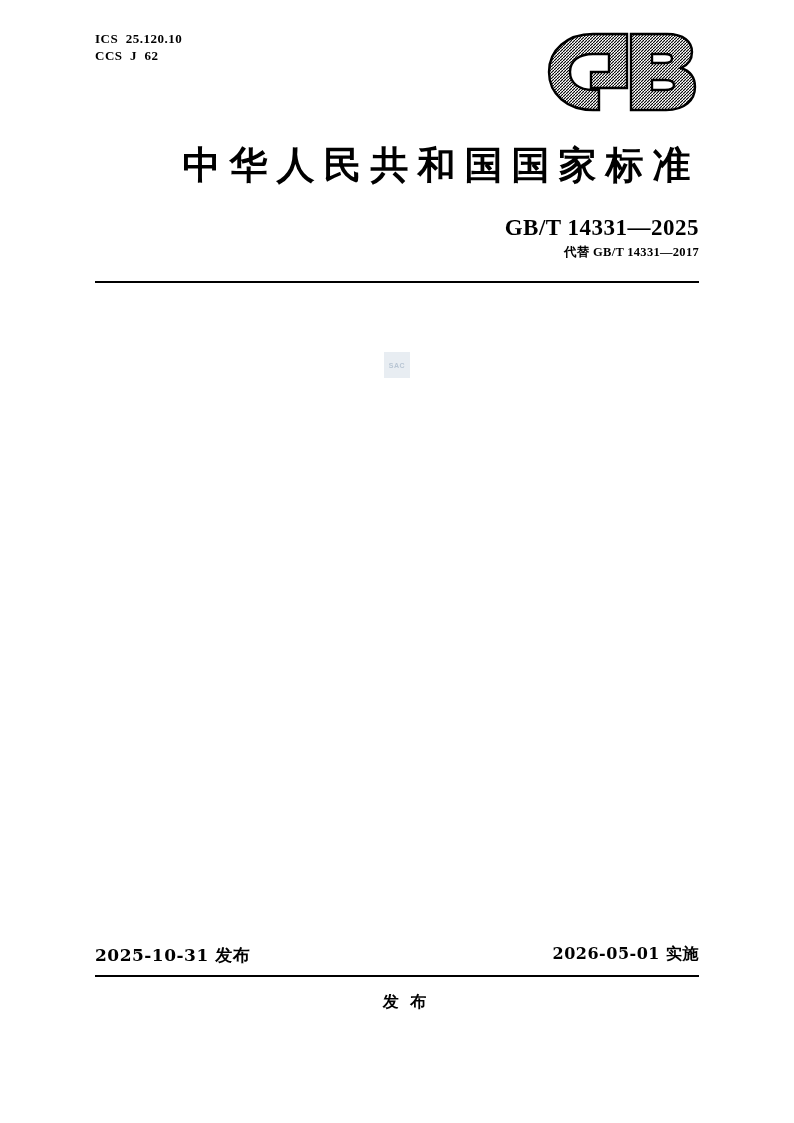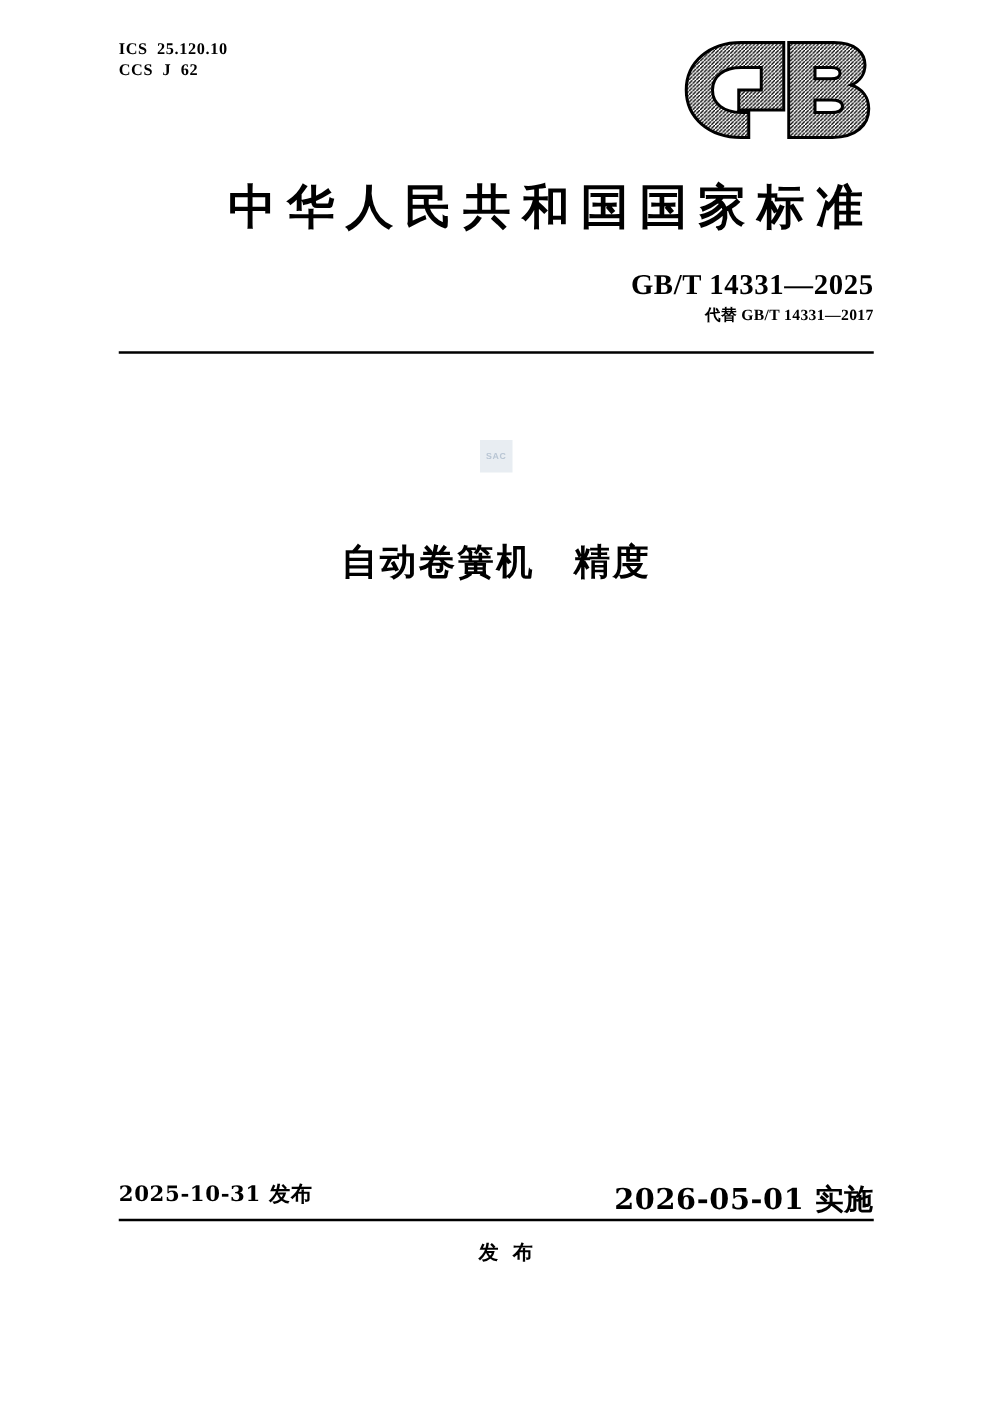--- a/index.html
+++ b/index.html
@@ -150,21 +150,21 @@
     font-weight: bold;
     font-size: 17px;
     letter-spacing: 0.5px;
   }
   .date-right {
     position: absolute;
     right: 95px;
     top: 944px;
     font-family: "DejaVu Serif", serif;
     font-weight: bold;
-    font-size: 23px;
+    font-size: 16px;
     letter-spacing: 0.5px;
   }
 
   
   .issuers {
     position: absolute;
     left: 0;
     top: 992px;
     width: 794px;
     display: flex;
@@ -232,21 +232,20 @@
 
   <div class="cn-title">中华人民共和国国家标准</div>
 
   <div class="std-no">GB/T  14331—2025</div>
   <div class="std-replace">代替 GB/T 14331—2017</div>
 
   <div class="rule-top"></div>
 
   <div class="watermark">SAC</div>
 
-  <div class="doc-title-cn">自动卷簧机　精度</div>
 
   <div class="date-left">2025-10-31 发布</div>
   <div class="date-right">2026-05-01 实施</div>
   <div class="rule-bottom"></div>
 
   <div class="issuers">
     <div class="issuer-lines">
     </div>
     <div class="issue-word">发  布</div>
   </div>

